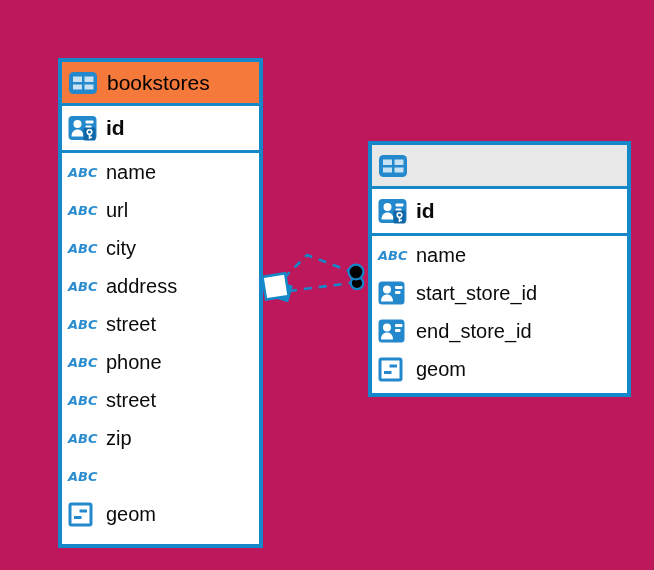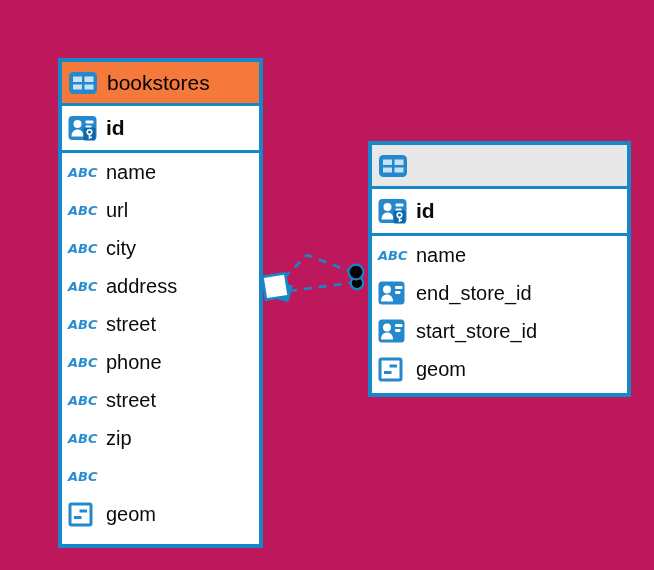--- a/index.html
+++ b/index.html
@@ -180,33 +180,33 @@
         <div class="col">
           <span class="icon">
             <svg width="27" height="24" viewBox="0 0 27 24">
               <rect x="0.5" y="0.5" width="26" height="23" rx="3.5" fill="#2388cc"></rect>
               <circle cx="9" cy="8.5" r="4" fill="#fff"></circle>
               <path d="M3,20.5 c0-4.8 2.7-7 6-7 s6,2.2 6,7 z" fill="#fff"></path>
               <rect x="17" y="5" width="7.5" height="3" rx="1" fill="#fff"></rect>
               <rect x="17" y="10" width="5.5" height="3" rx="1" fill="#fff"></rect>
             </svg>
           </span>
-          <span>end_store_id</span>
+          <span>start_store_id</span>
         </div>
         <div class="col">
           <span class="icon">
             <svg width="27" height="24" viewBox="0 0 27 24">
               <rect x="0.5" y="0.5" width="26" height="23" rx="3.5" fill="#2388cc"></rect>
               <circle cx="9" cy="8.5" r="4" fill="#fff"></circle>
               <path d="M3,20.5 c0-4.8 2.7-7 6-7 s6,2.2 6,7 z" fill="#fff"></path>
               <rect x="17" y="5" width="7.5" height="3" rx="1" fill="#fff"></rect>
               <rect x="17" y="10" width="5.5" height="3" rx="1" fill="#fff"></rect>
             </svg>
           </span>
-          <span>start_store_id</span>
+          <span>end_store_id</span>
         </div>
         <div class="col">
           <span class="icon">
             <svg width="25" height="25" viewBox="0 0 25 25">
               <rect x="2" y="2" width="21" height="21" rx="1.5" fill="#fff" stroke="#2388cc" stroke-width="3"></rect>
               <line x1="11.5" y1="9" x2="19" y2="9" stroke="#2388cc" stroke-width="3"></line>
               <line x1="6" y1="15.5" x2="13.5" y2="15.5" stroke="#2388cc" stroke-width="3"></line>
             </svg>
           </span>
           <span>geom</span>

